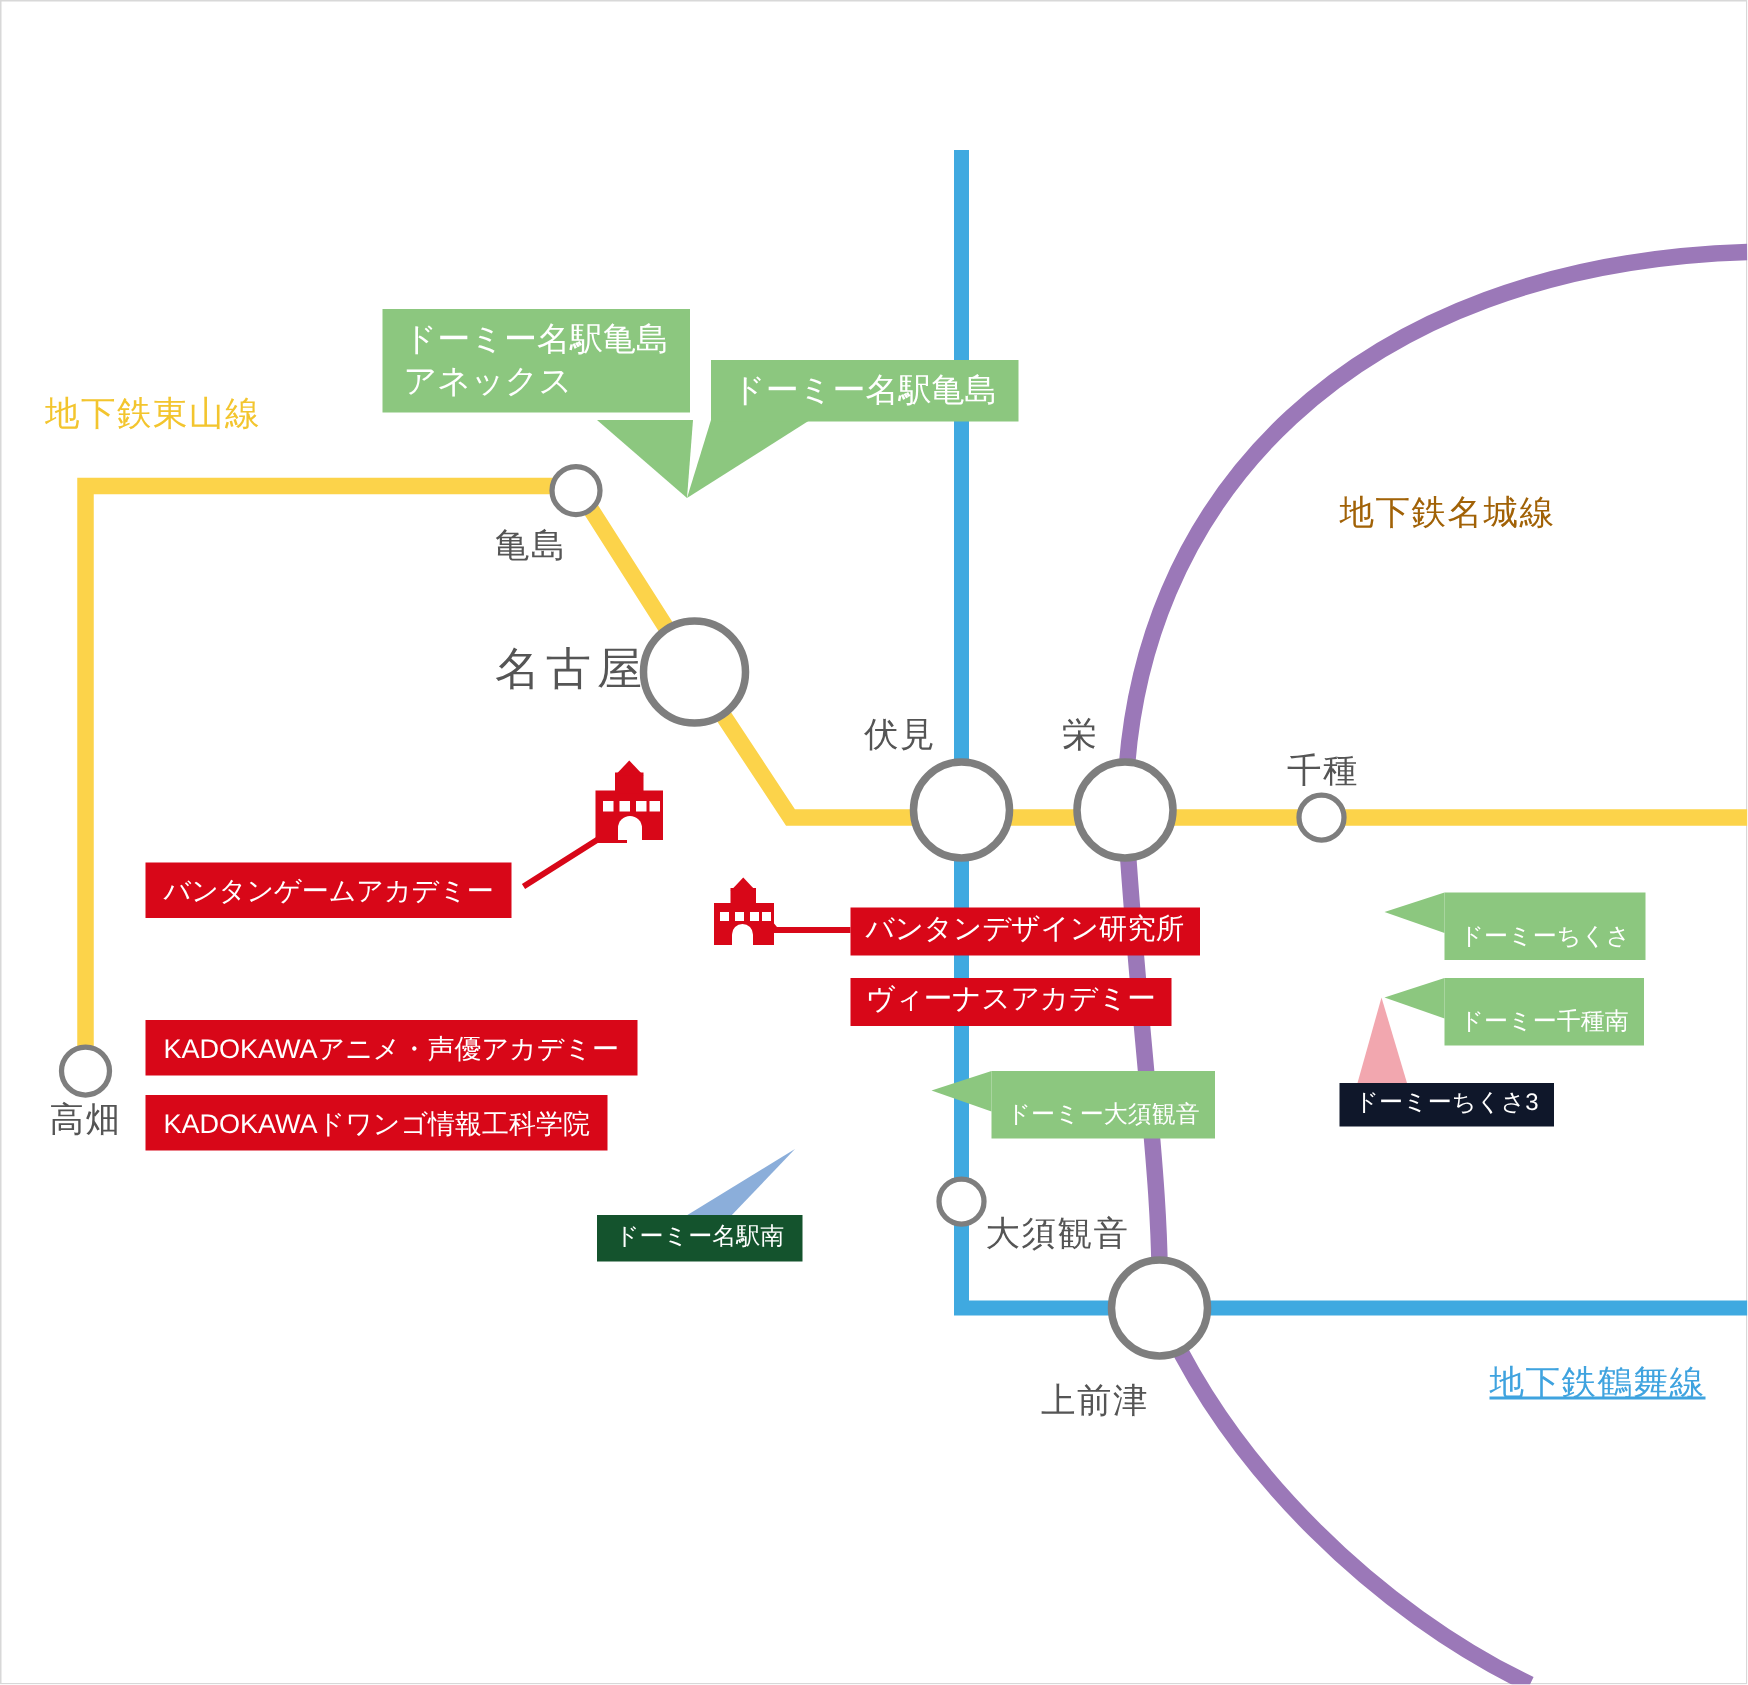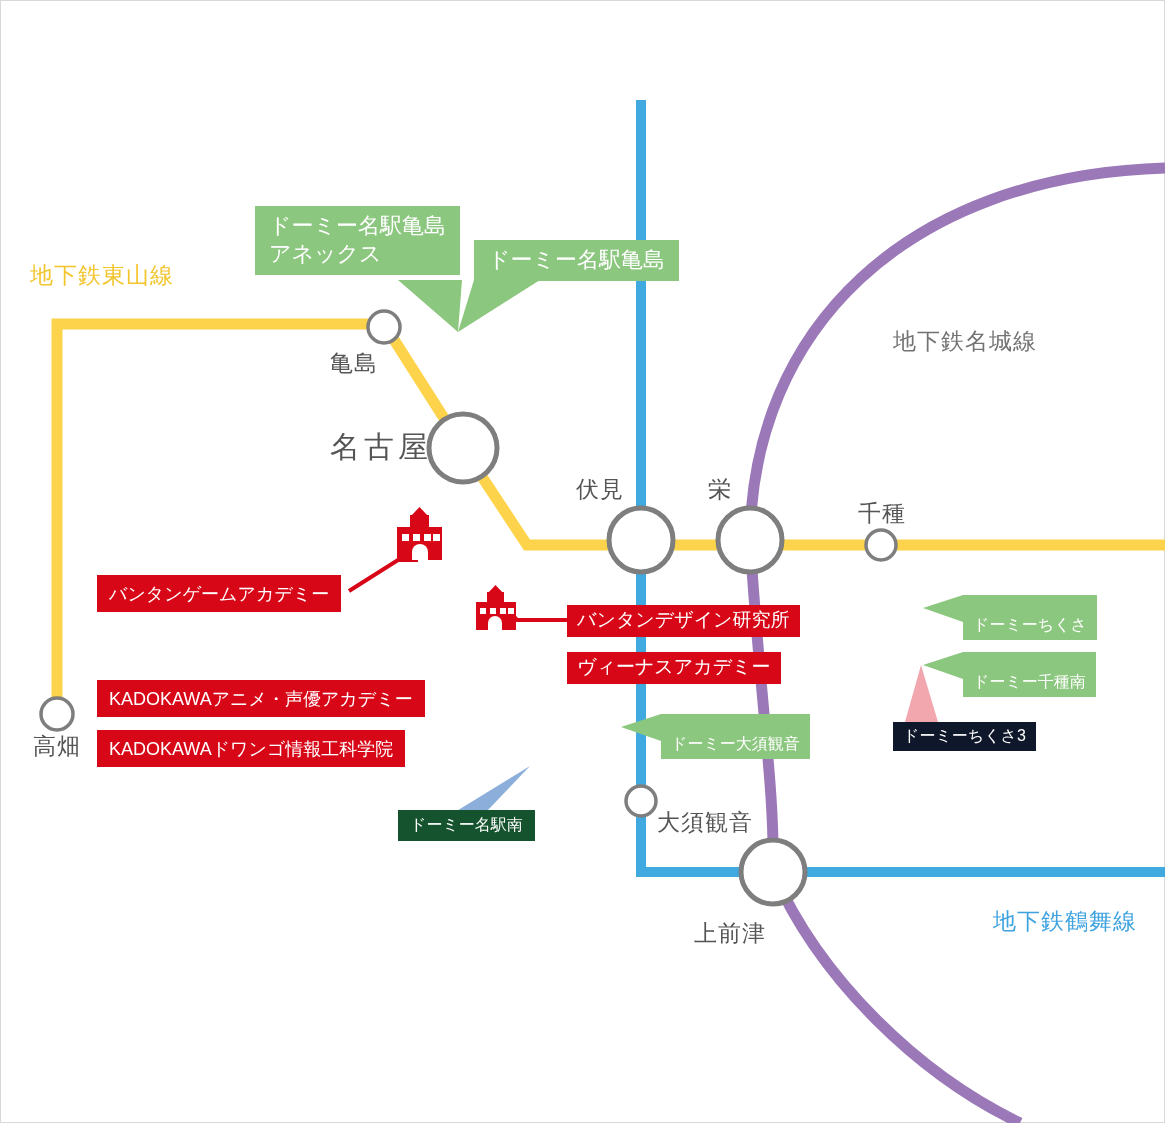--- a/index.html
+++ b/index.html
@@ -24,21 +24,21 @@
   .station-name.big{font-size:30px;letter-spacing:4px;}
 
   .line-name{
     position:absolute;
     font-size:23px;
     letter-spacing:1px;
     white-space:nowrap;
     line-height:1;
   }
   .line-name.yellow{color:#F3C52E;}
-  .line-name.purple{color:#737373;}
+  .line-name.purple{color:#a16207;}
   .line-name.blue{color:#3FA3DF;}
 
   
   .callout{
     position:absolute;
     color:#ffffff;
     white-space:nowrap;
     line-height:1.28;
     box-sizing:border-box;
   }
@@ -119,21 +119,21 @@
     <circle cx="57" cy="714" r="16" fill="#ffffff" stroke="#7E7E7E" stroke-width="3.5"></circle>
     <circle cx="641" cy="540" r="32" fill="#ffffff" stroke="#7E7E7E" stroke-width="5"></circle>
     <circle cx="750" cy="540" r="32" fill="#ffffff" stroke="#7E7E7E" stroke-width="5"></circle>
     <circle cx="881" cy="545" r="15" fill="#ffffff" stroke="#7E7E7E" stroke-width="3.5"></circle>
     <circle cx="641" cy="801" r="15" fill="#ffffff" stroke="#7E7E7E" stroke-width="3.5"></circle>
     <circle cx="773" cy="872" r="32" fill="#ffffff" stroke="#7E7E7E" stroke-width="5"></circle>
   </svg>
 
   <div class="line-name yellow" style="left:30px;top:264px;">地下鉄東山線</div>
   <div class="line-name purple" style="left:893px;top:330px;">地下鉄名城線</div>
-  <div class="line-name blue" style="left:993px;top:910px;">地下鉄鶴舞線</div>
+  <div class="line-name blue" style="left:993px;top:910px;text-decoration:underline;">地下鉄鶴舞線</div>
 
   <div class="station-name" style="left:330px;top:352px;">亀島</div>
   <div class="station-name big" style="left:330px;top:432px;">名古屋</div>
   <div class="station-name" style="left:33px;top:735px;">高畑</div>
   <div class="station-name" style="left:576px;top:478px;">伏見</div>
   <div class="station-name" style="left:708px;top:478px;">栄</div>
   <div class="station-name" style="left:858px;top:478px;margin-top:24px;">千種</div>
   <div class="station-name" style="left:657px;top:811px;">大須観音</div>
   <div class="station-name" style="left:694px;top:922px;">上前津</div>
 

